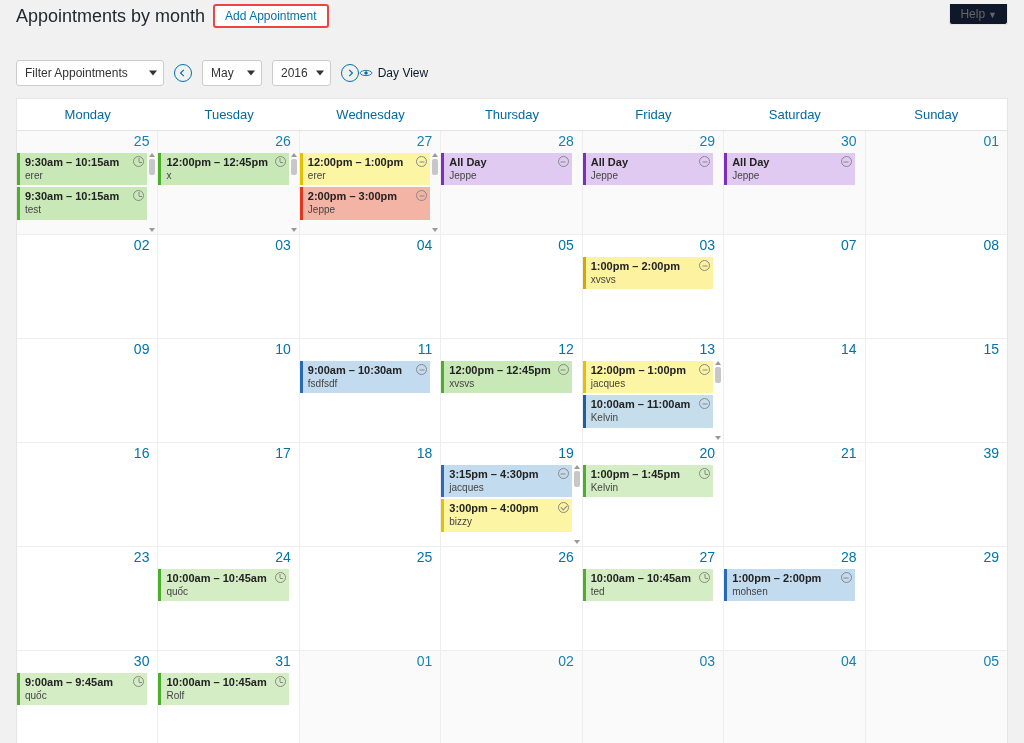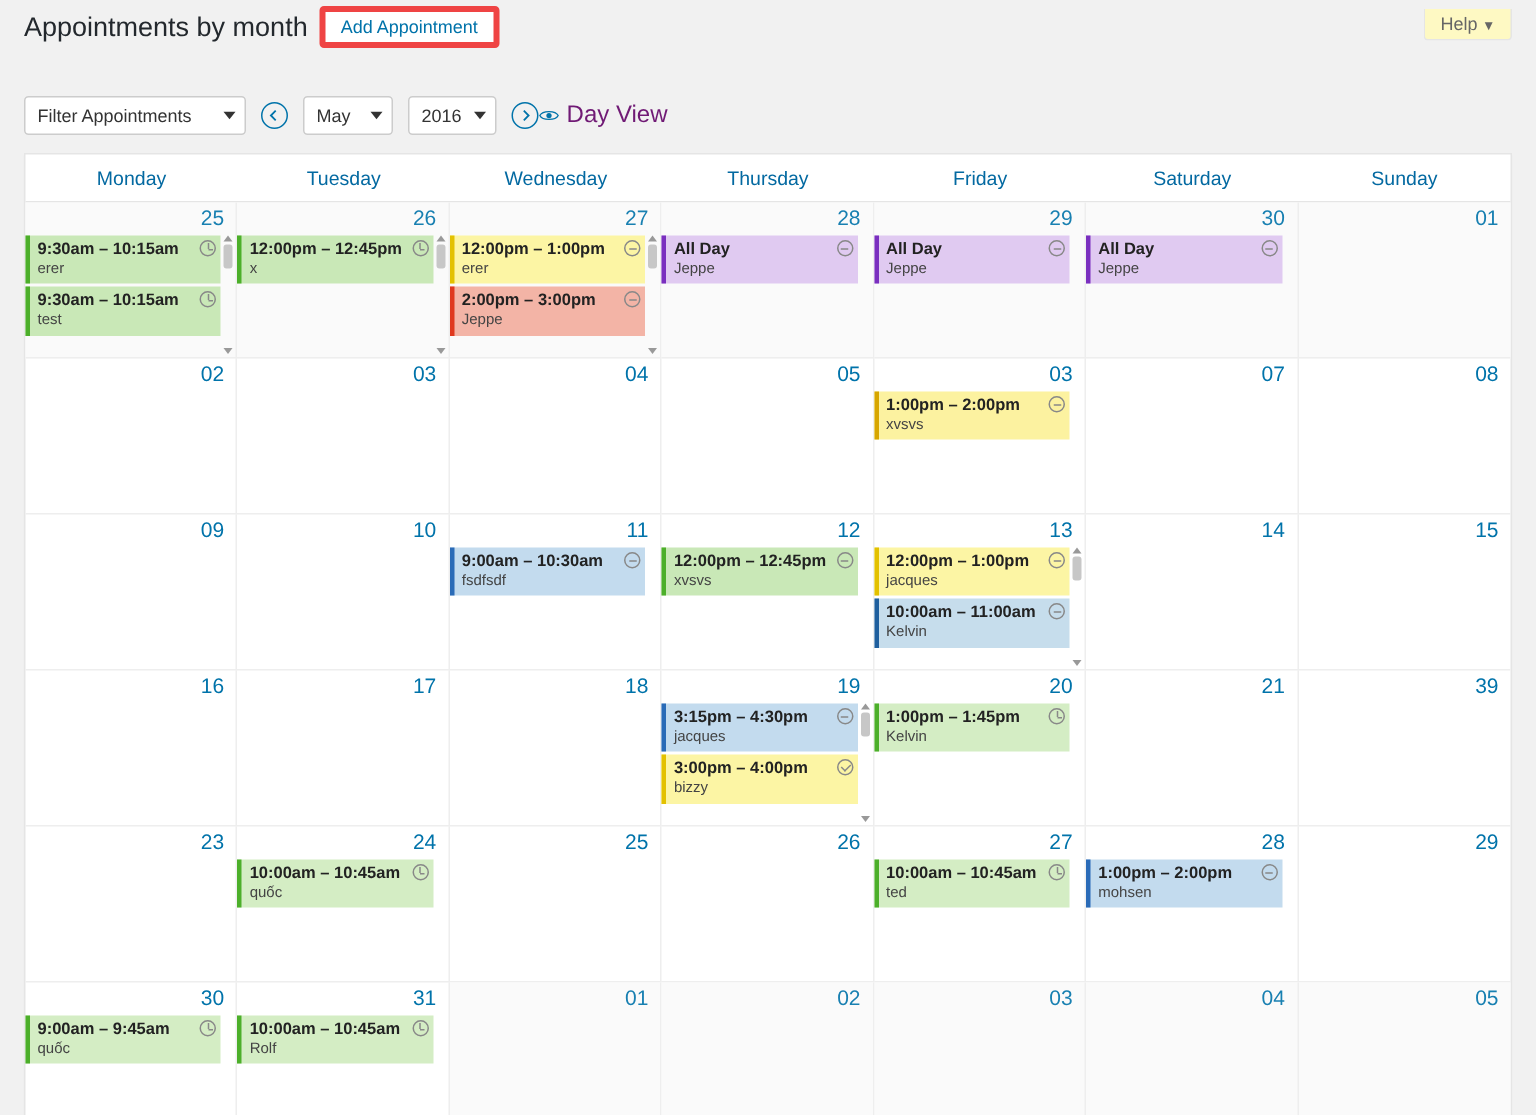--- a/index.html
+++ b/index.html
@@ -23,29 +23,29 @@
     align-items: center;
     gap: 8px;
   }
   h1.page-title {
     font-size: 18px;
     font-weight: 400;
     color: #23282d;
   }
   .btn {
     background: #fff;
-    border: 4px solid #ef4444;
+    border: 2px solid #ef4444;
     border-radius: 3px;
     padding: 3px 10px;
     font-size: 12px;
     color: #0073aa;
     cursor: pointer;
   }
   .help-tab {
-    background: #fef9c3;
+    background: #0f172a;
     border: 1px solid #e5e5e5;
     border-top: none;
     border-radius: 0 0 3px 3px;
     padding: 3px 10px;
     font-size: 12px;
     color: #666;
     cursor: pointer;
     margin-top: -4px;
   }
   .help-tab .tri { font-size: 9px; margin-left: 3px; }
@@ -82,22 +82,22 @@
     width: 18px; height: 18px; border-radius: 50%;
     border: 1.5px solid #0073aa;
     display: inline-flex; align-items: center; justify-content: center;
     cursor: pointer;
     color: #0073aa;
     font-size: 10px;
     line-height: 1;
   }
   .nav-arrow svg { width: 8px; height: 8px; }
   .dayview-link {
-    color: #701a75;
-    font-size: 16px;
+    color: #0f172a;
+    font-size: 12px;
     cursor: pointer;
     display: inline-flex;
     align-items: center;
     gap: 5px;
   }
   .dayview-link .eye { width: 14px; height: 10px; }
 
   
   .cal-wrap {
     background: #fff;

